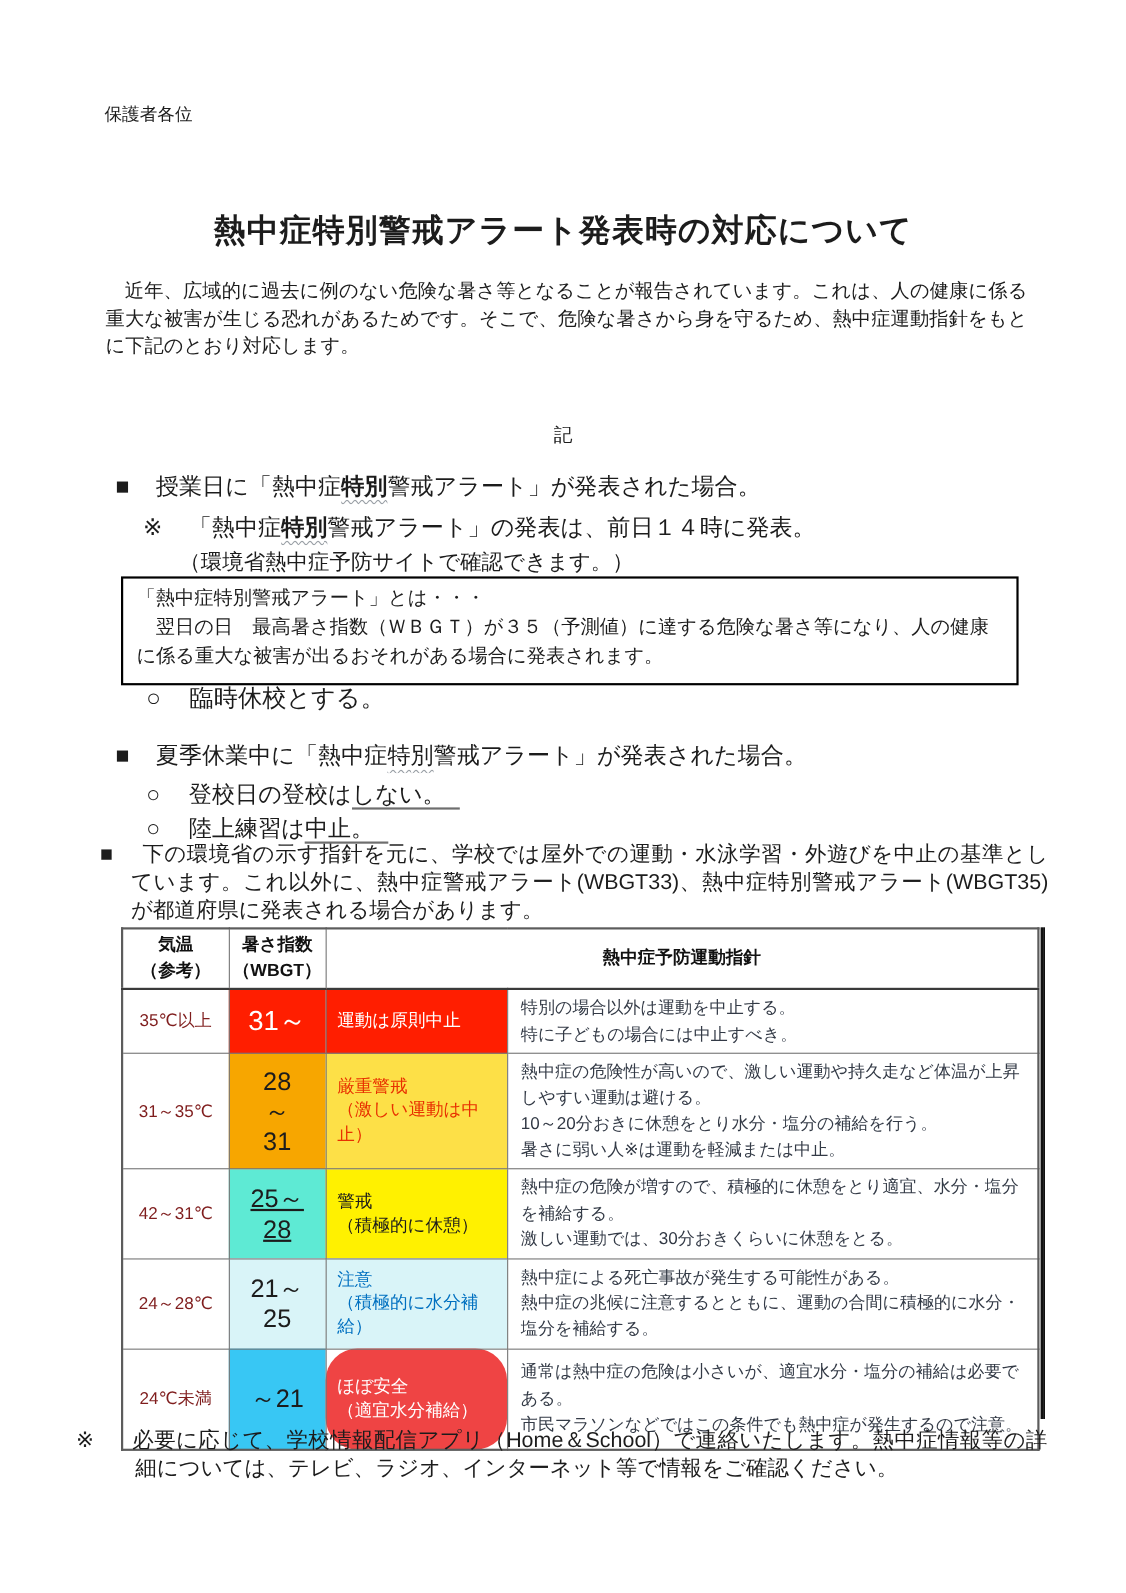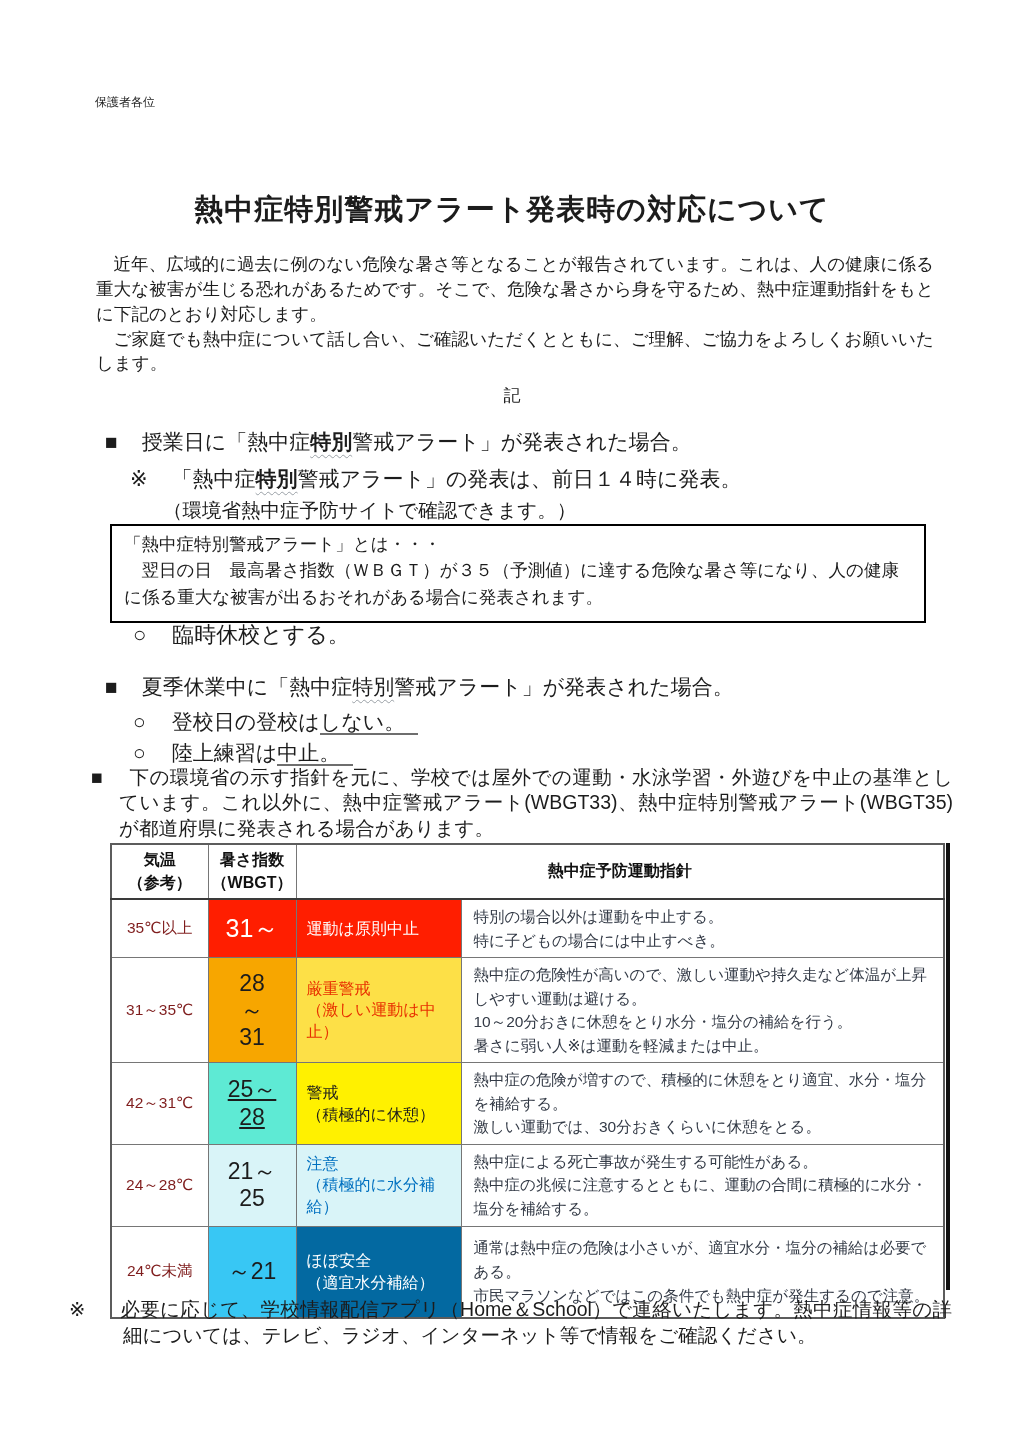--- a/index.html
+++ b/index.html
@@ -9,21 +9,21 @@
     width: 1024px;
     height: 1448px;
     margin: 0 auto;
     background: #ffffff;
     font-family: "Liberation Sans", "DejaVu Sans", sans-serif;
     color: #1c1c1c;
     overflow: hidden;
   }
   .serif { font-family: "Liberation Serif", "DejaVu Serif", serif; }
 
-  .recipient { position: absolute; left: 95px; top: 94px; font-size: 12px; }
+  .recipient { position: absolute; left: 95px; top: 94px; font-size: 16px; }
   .doc-title { position: absolute; left: 0; top: 190px; width: 100%; text-align: center; font-size: 29px; letter-spacing: 1px; font-weight: bold; }
   .intro { position: absolute; left: 96px; top: 252px; width: 838px; font-size: 17.5px; line-height: 1.42; text-align: justify; }
   .intro p { text-indent: 1em; }
   .record-mark { position: absolute; left: 0; top: 384px; width: 100%; text-align: center; font-size: 17px; }
 
   .h-line { position: absolute; font-size: 21px; white-space: nowrap; }
   .mk-sq { display: inline-block; margin-right: 24px; }
   .mk-ci { display: inline-block; margin-right: 26px; }
   .mk-rf { display: inline-block; margin-right: 24px; }
 
@@ -84,21 +84,20 @@
 <body>
 
 <div class="page">
 
   <div class="recipient serif">保護者各位</div>
 
   <h1 class="doc-title">熱中症特別警戒アラート発表時の対応について</h1>
 
   <div class="intro serif">
     <p>近年、広域的に過去に例のない危険な暑さ等となることが報告されています。これは、人の健康に係る重大な被害が生じる恐れがあるためです。そこで、危険な暑さから身を守るため、熱中症運動指針をもとに下記のとおり対応します。</p>
-    <p>ご家庭でも熱中症について話し合い、ご確認いただくとともに、ご理解、ご協力をよろしくお願いいたします。</p>
   </div>
 
   <div class="record-mark serif">記</div>
 
   <div class="h-line s1-heading">
     <span class="mk-sq">■</span><span>授業日に「熱中症</span><span class="emph-bold wavy">特別</span><span>警戒アラート」が発表された場合。</span>
   </div>
 
   <div class="h-line s1-note">
     <span class="mk-rf">※</span><span>「熱中症</span><span class="emph-bold wavy">特別</span><span>警戒アラート」の発表は、前日１４時に発表。</span>
@@ -178,21 +177,21 @@
       <td class="wbgt" style="background: rgb(217, 244, 248);">21～
 25</td>
       <td class="lbl" style="color: rgb(0, 112, 192); background: rgb(217, 244, 248);">注意
 （積極的に水分補給）</td>
       <td class="desc">熱中症による死亡事故が発生する可能性がある。
 熱中症の兆候に注意するとともに、運動の合間に積極的に水分・塩分を補給する。</td>
     </tr>
     <tr class="r5">
       <td class="temp">24℃未満</td>
       <td class="wbgt" style="background: rgb(56, 199, 244);">～21</td>
-      <td class="lbl" style="color: rgb(255, 255, 255); background: #0369a1;">ほぼ安全
+      <td class="lbl" style="color: rgb(255, 255, 255); background: #ef4444; border-radius: 29px;">ほぼ安全
 （適宜水分補給）</td>
       <td class="desc">通常は熱中症の危険は小さいが、適宜水分・塩分の補給は必要である。
 市民マラソンなどではこの条件でも熱中症が発生するので注意。</td>
     </tr>
   </tbody>
     </table>
 
   <div class="right-double-line"></div>
 
   <div class="footer-note">

